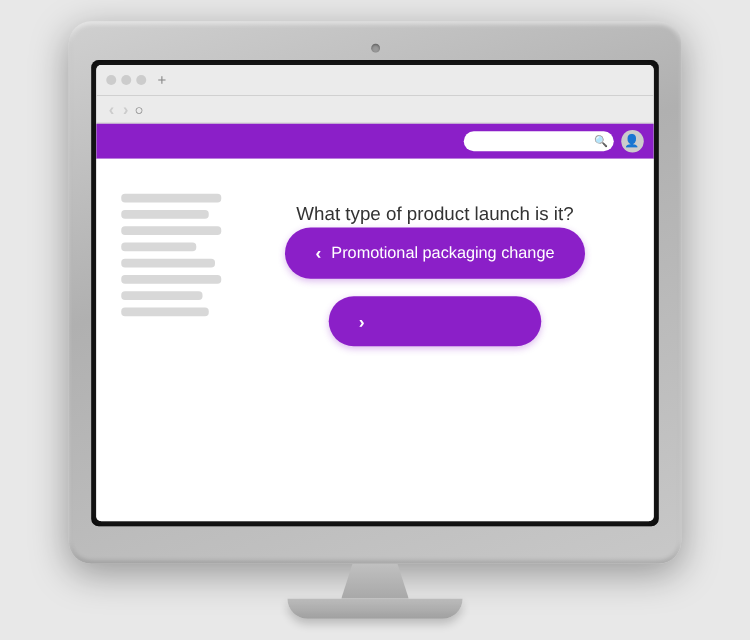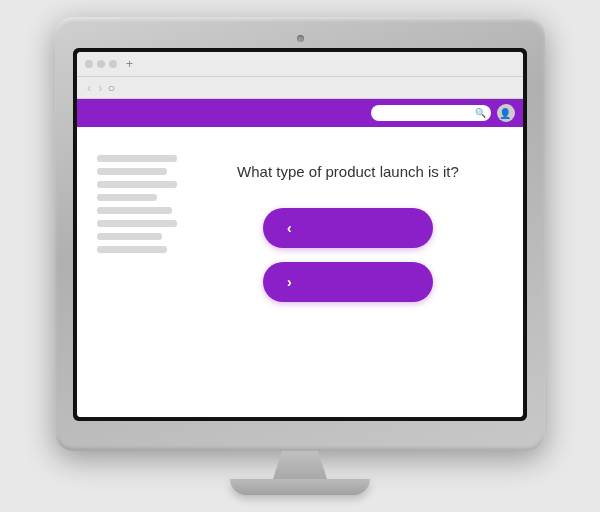--- a/index.html
+++ b/index.html
@@ -190,21 +190,21 @@
     .sidebar-line:nth-child(6) { width: 80px; }
     .sidebar-line:nth-child(7) { width: 65px; }
     .sidebar-line:nth-child(8) { width: 70px; }
 
     .main-content {
       flex: 1;
       display: flex;
       flex-direction: column;
       align-items: center;
       padding-top: 16px;
-      gap: 28px;
+      gap: 2px;
     }
 
     .question-text {
       font-size: 15px;
       color: #333;
       text-align: center;
       font-weight: 400;
     }
 
     .options-container {
@@ -320,20 +320,21 @@
             <div class="sidebar-line"></div>
           </div>
 
           <div class="main-content">
             <p class="question-text">What type of product launch is it?</p>
 
             <div class="options-container">
 
               <button class="option-btn">
                 <span class="chevron">‹</span>
+                <span class="label">Promotional packaging change</span>
               </button>
 
               <button class="option-btn">
                 <span class="chevron">›</span>
               </button>
 
             </div>
           </div>
 
         </div>

